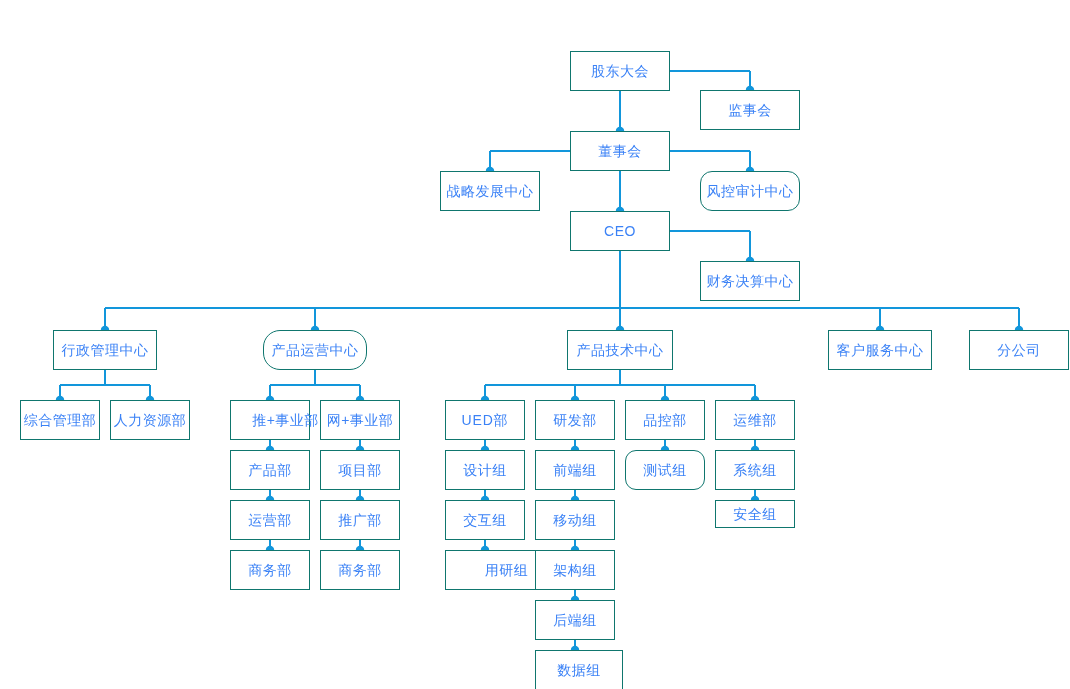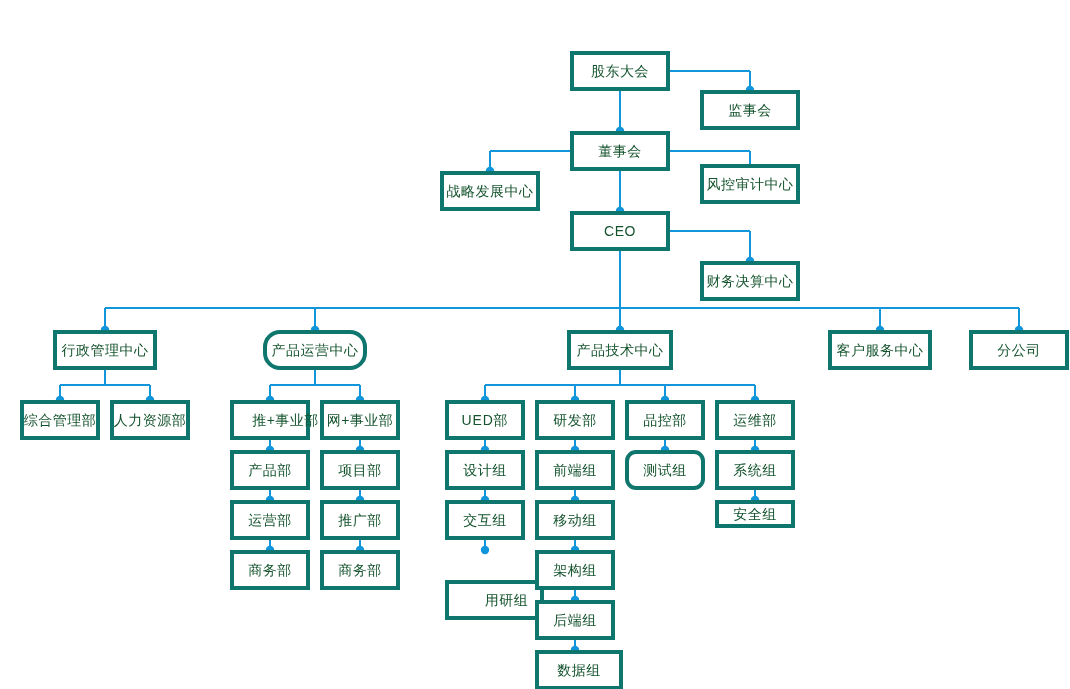--- a/index.html
+++ b/index.html
@@ -21,23 +21,23 @@
     position: absolute;
     left: 0;
     top: 0;
     width: 1070px;
     height: 689px;
     pointer-events: none;
   }
   .node {
     position: absolute;
     box-sizing: border-box;
-    border: 4px solid #0f766e;
+    border: 1px solid #0f766e;
     background: #ffffff;
-    color: #14532d;
+    color: #3b82f6;
     font-size: 14px;
     line-height: 1;
     display: flex;
     align-items: center;
     justify-content: center;
     text-align: center;
     white-space: nowrap;
     letter-spacing: 0.5px;
   }
   .node.latin {
@@ -149,21 +149,21 @@
       </div>
       <div class="node" style="left: 700px; top: 90px; width: 100px; height: 40px;">
         <span>监事会</span>
       </div>
       <div class="node" style="left: 570px; top: 131px; width: 100px; height: 40px;">
         <span>董事会</span>
       </div>
       <div class="node" style="left: 440px; top: 171px; width: 100px; height: 40px;">
         <span>战略发展中心</span>
       </div>
-      <div class="node" style="left: 700px; top: 164px; width: 100px; height: 40px;">
+      <div class="node" style="left: 700px; top: 171px; width: 100px; height: 40px; border-radius: 12px;">
         <span>风控审计中心</span>
       </div>
       <div class="node" style="left: 570px; top: 211px; width: 100px; height: 40px;">
         <span>CEO</span>
       </div>
       <div class="node" style="left: 700px; top: 261px; width: 100px; height: 40px;">
         <span>财务决算中心</span>
       </div>
       <div class="node" style="left: 53px; top: 330px; width: 104px; height: 40px;">
         <span>行政管理中心</span>
@@ -212,21 +212,21 @@
       </div>
       <div class="node latin" style="left: 445px; top: 400px; width: 80px; height: 40px;">
         <span>UED部</span>
       </div>
       <div class="node" style="left: 445px; top: 450px; width: 80px; height: 40px;">
         <span>设计组</span>
       </div>
       <div class="node" style="left: 445px; top: 500px; width: 80px; height: 40px;">
         <span>交互组</span>
       </div>
-      <div class="node" style="left: 445px; top: 580px; width: 99px; height: 40px; padding-left: 24px;">
+      <div class="node" style="left: 445px; top: 550px; width: 99px; height: 40px; padding-left: 24px;">
         <span>用研组</span>
       </div>
       <div class="node" style="left: 535px; top: 400px; width: 80px; height: 40px;">
         <span>研发部</span>
       </div>
       <div class="node" style="left: 535px; top: 450px; width: 80px; height: 40px;">
         <span>前端组</span>
       </div>
       <div class="node" style="left: 535px; top: 500px; width: 80px; height: 40px;">
         <span>移动组</span>

